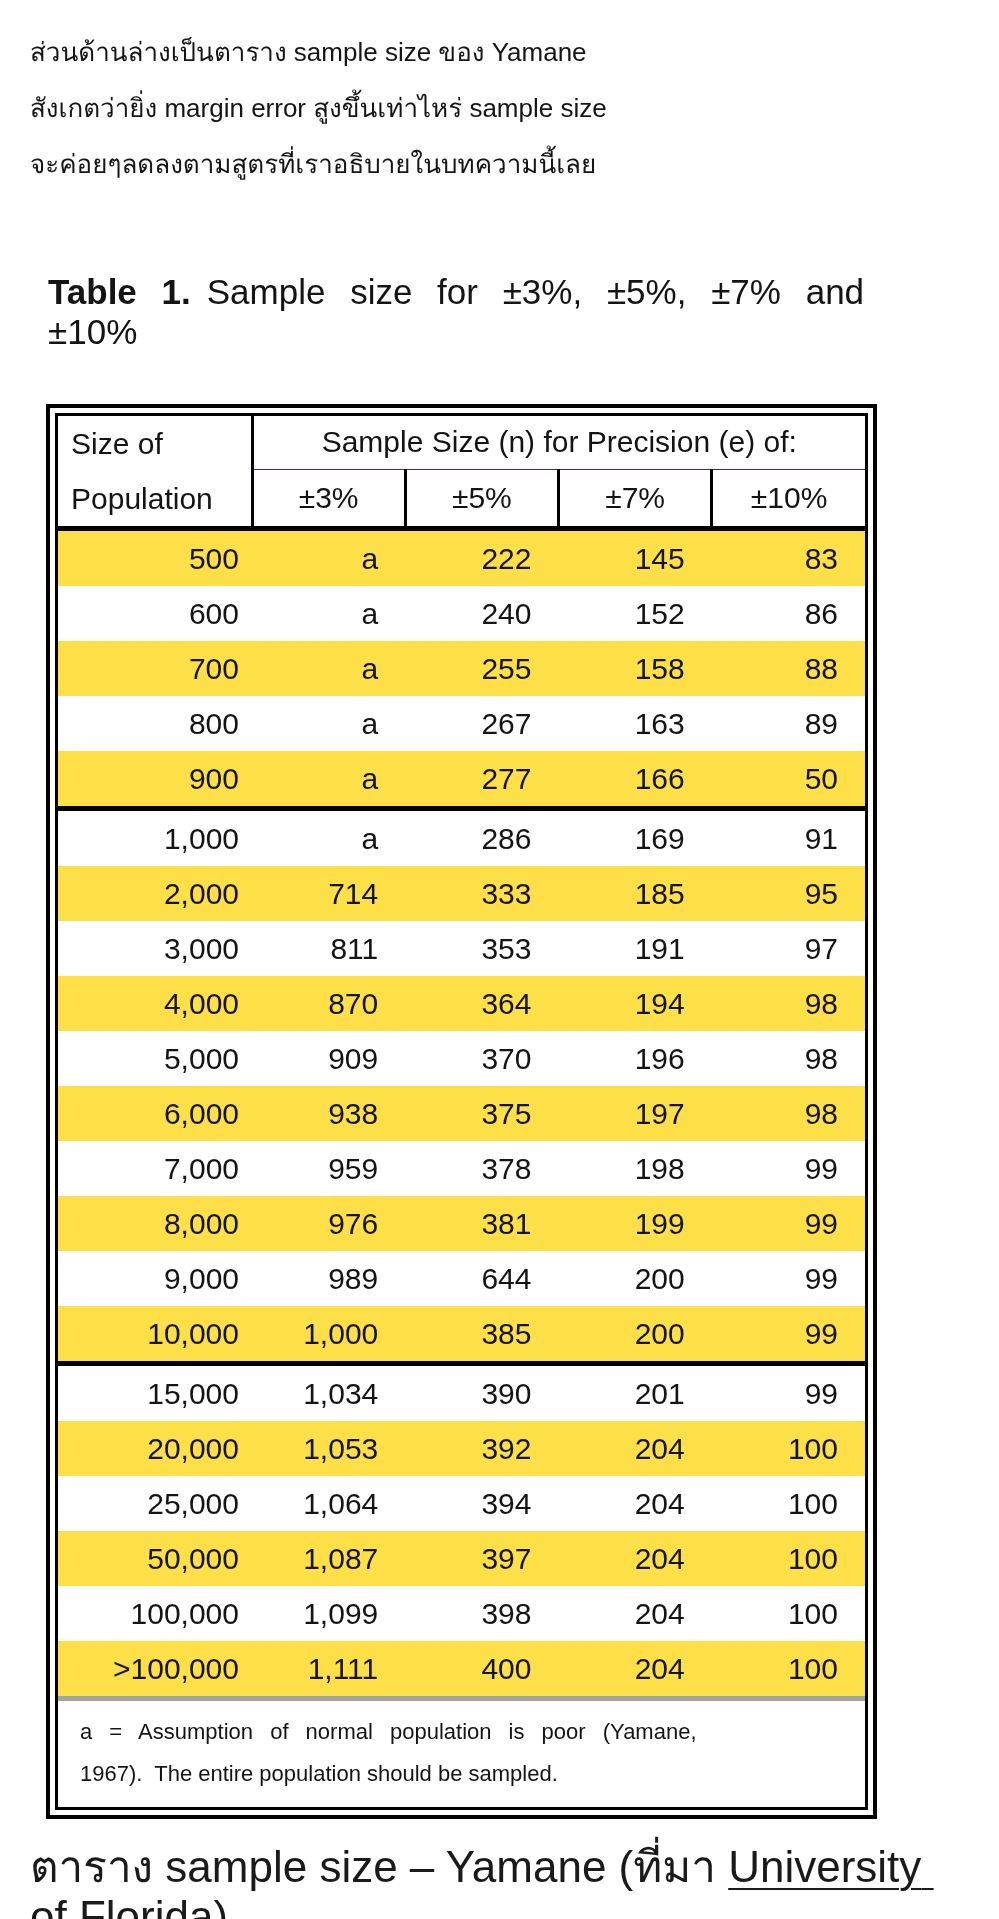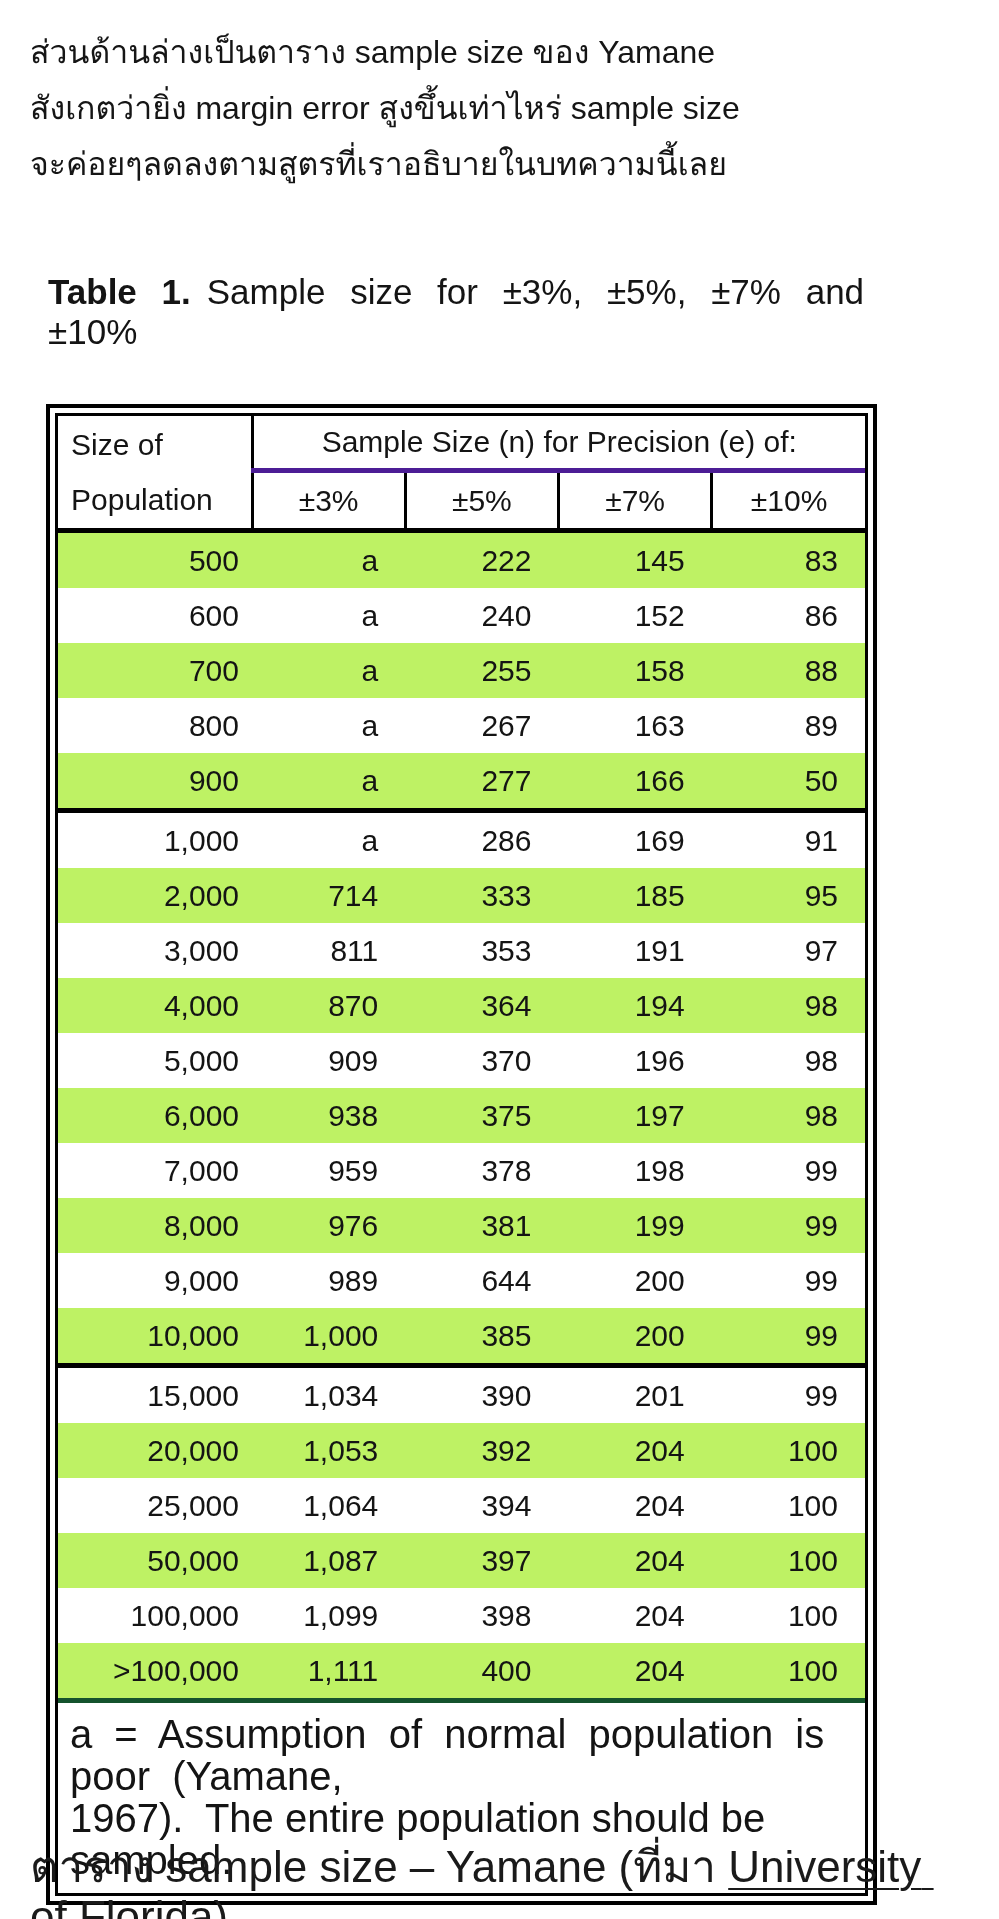--- a/index.html
+++ b/index.html
@@ -6,21 +6,21 @@
   body {
     width: 999px; height: 1919px; background: #ffffff;
     font-family: "Liberation Sans", "DejaVu Sans", sans-serif;
     color: #131313;
   }
   .page { position: relative; width: 999px; height: 1919px; overflow: hidden; }
 
   
   .intro {
     position: absolute; left: 30px; top: 24px; width: 955px;
-    font-size: 32px; line-height: 56px; color: #151515;
+    font-size: 26px; line-height: 56px; color: #151515;
     white-space: pre-line;
   }
 
   
   .table-caption {
     position: absolute; left: 48px; top: 272px; width: 912px;
     font-size: 35px; line-height: 40px; color: #141414;
   }
   .cap-line { white-space: pre-wrap; }
   .cap-line.justified { word-spacing: 15px; }
@@ -41,33 +41,33 @@
   }
   table.yamane col.c-pop { width: 194px; }
 
   thead th { font-weight: normal; padding: 0; }
   th.th-sizepop {
     border-right: 3px solid #000; border-bottom: 5px solid #000;
     text-align: left; vertical-align: middle; padding: 0;
   }
   .sizepop-wrap { display: flex; flex-direction: column; height: 110px; }
   .sizepop-wrap span { flex: 1; display: flex; align-items: center; padding-left: 13px; }
-  th.th-span { border-bottom: 5px solid #4c1d95; height: 52px; text-align: center; }
+  th.th-span { border-bottom: 1px solid #4c1d95; height: 52px; text-align: center; }
   tr.sub-header th { height: 55px; text-align: center; border-bottom: 5px solid #000; }
   tr.sub-header th + th { border-left: 3px solid #000; }
 
   tbody td { height: 55px; padding: 0; text-align: right; vertical-align: middle; }
   tbody td.col-pop { padding-right: 13px; }
   tbody td.col-val { padding-right: 27px; }
-  tbody tr.shaded td { background: #bef264; }
+  tbody tr.shaded td { background: #fde047; }
   tbody tr.group-end td { border-bottom: 5px solid #000; }
 
   tfoot td {
-    border-top: 5px solid #14532d; padding: 10px 14px 12px 12px;
-    font-size: 40px; line-height: 42px; text-align: left;
+    border-top: 5px solid #a3a3a3; padding: 10px 14px 12px 22px;
+    font-size: 22px; line-height: 42px; text-align: left;
   }
   .fn-line { white-space: pre-wrap; }
   .fn-line.justified { word-spacing: 11px; }
 
   
   .footer-caption {
     position: absolute; left: 30px; top: 1842px; width: 940px;
     font-size: 44px; line-height: 50px; color: #1a1a1a;
     white-space: pre-wrap;
   }

